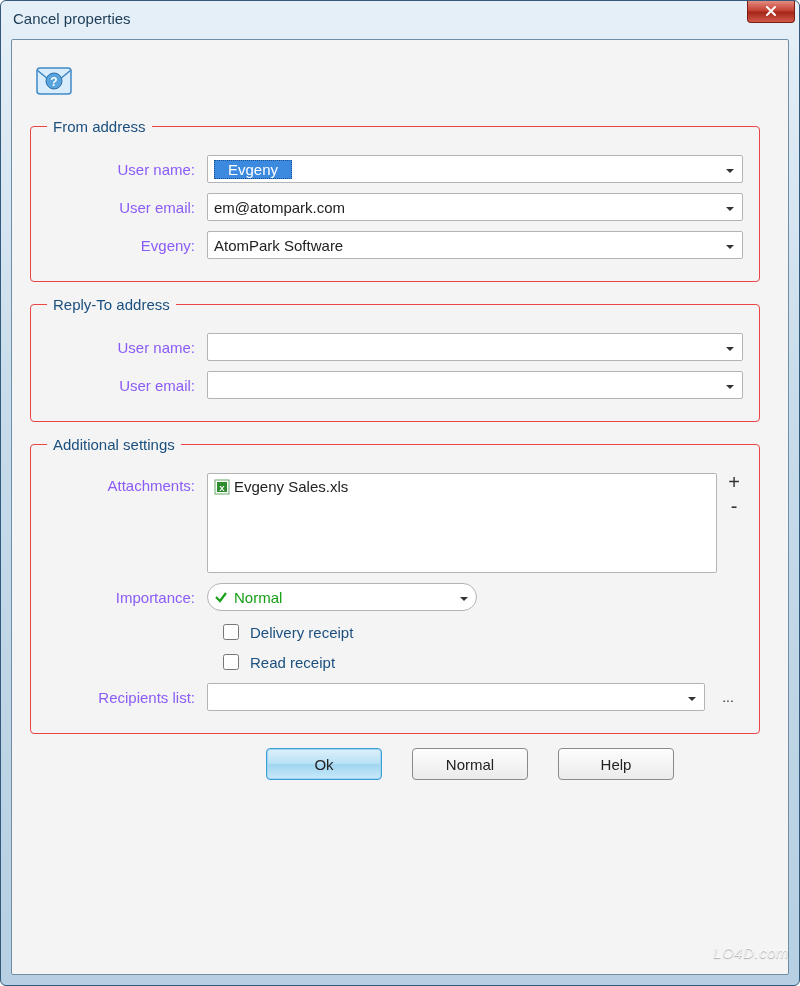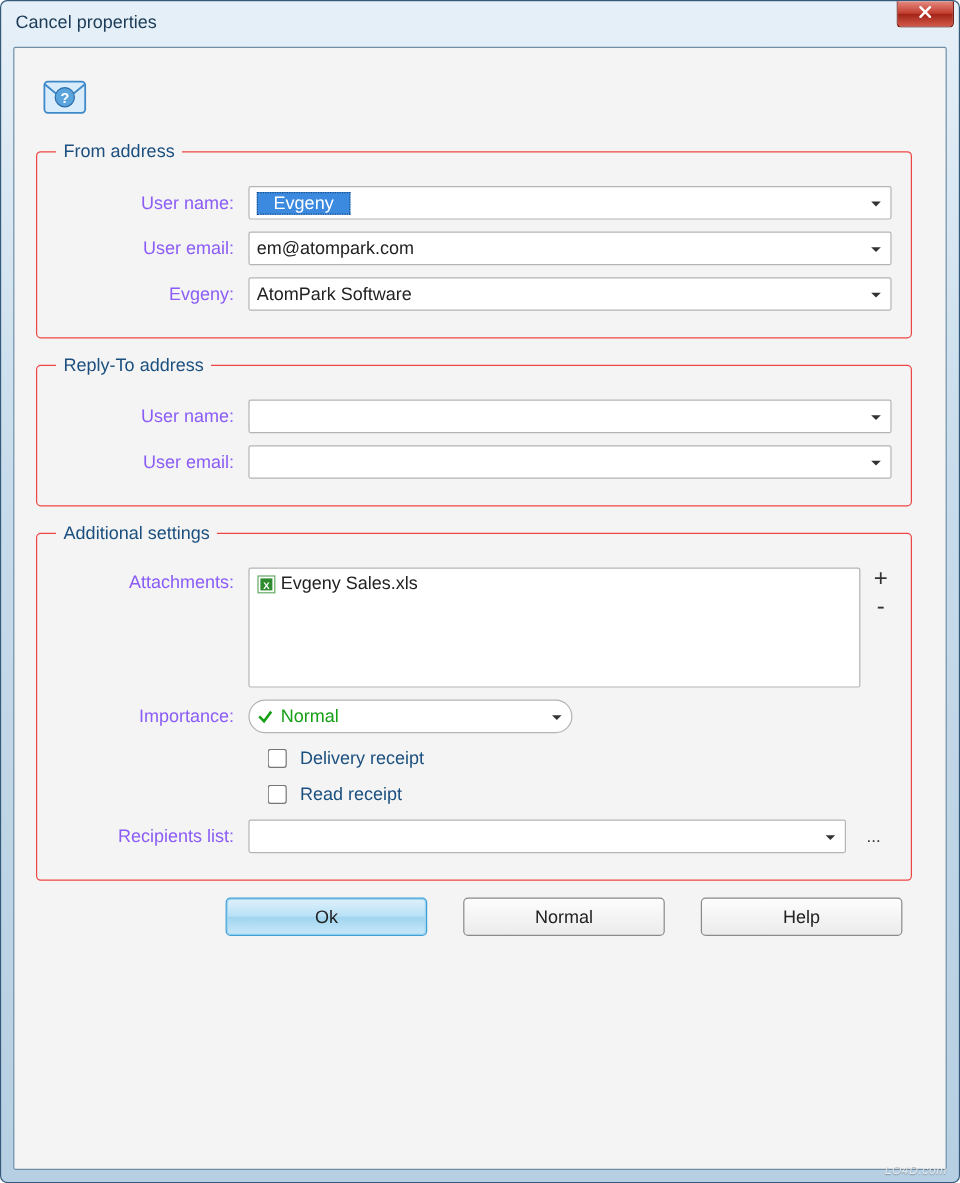--- a/index.html
+++ b/index.html
@@ -192,40 +192,40 @@
 
   
   .button-row {
     display:flex;
     justify-content: center;
     gap: 30px;
     margin-top: 10px;
     padding-left: 140px;
   }
   .btn {
-    width: 168px; height: 32px;
+    width: 116px; height: 32px;
     border: 1px solid #8a8a8a;
     border-radius: 4px;
     background: linear-gradient(#fdfdfd, #ebebeb);
     color: #222;
     font-size: 15px;
     display:flex; align-items:center; justify-content:center;
     cursor: default;
   }
   .btn.primary {
     border: 1px solid #3b9fd8;
     background: linear-gradient(#dff1fb, #b8e1f6 48%, #a0d5f0 52%, #c9e9f9);
     box-shadow: inset 0 0 0 1px #9fd5f0;
   }
 
   .watermark {
     position: absolute;
-    right: 10px; bottom: 4px;
+    right: 10px; bottom: 24px;
     color: rgba(255,255,255,.75);
-    font-size: 10px;
+    font-size: 15px;
     font-style: italic;
     letter-spacing: .5px;
     pointer-events: none;
     text-shadow: 0 1px 1px rgba(0,0,0,.3);
   }
 </style>
 </head>
 <body>
 
 <div class="window">

